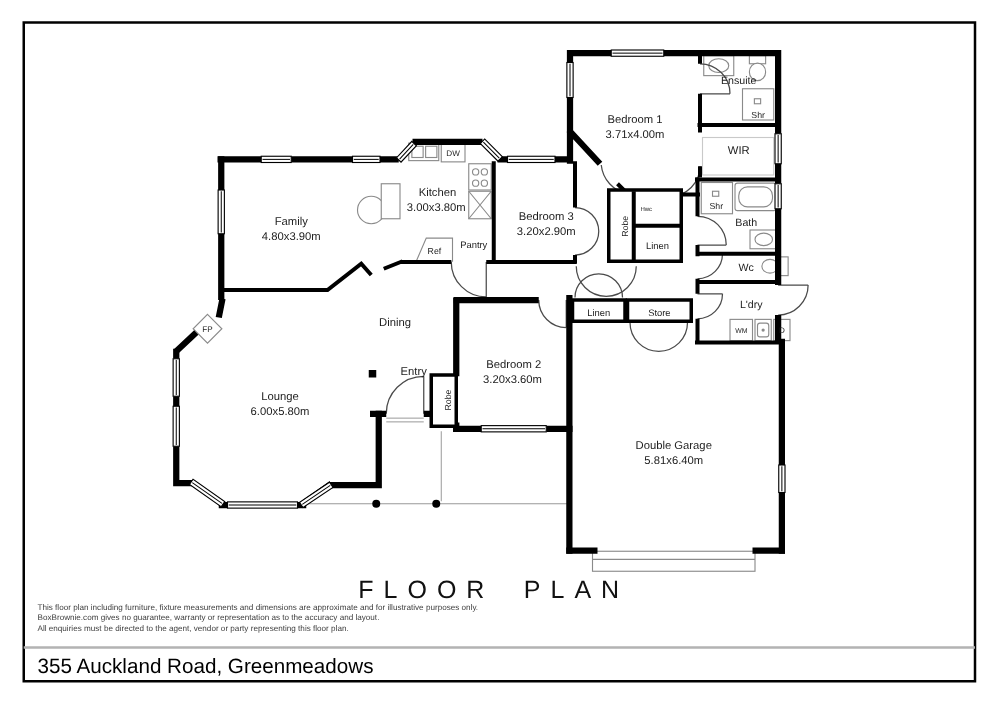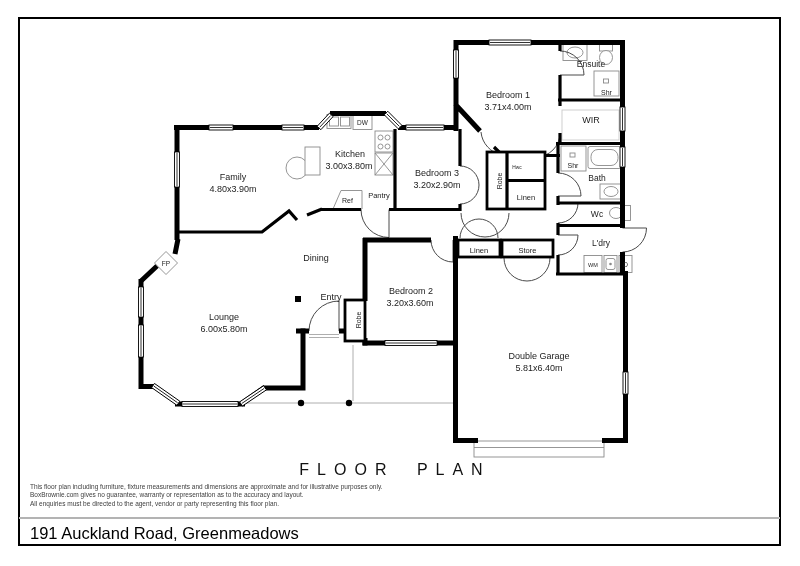--- a/index.html
+++ b/index.html
@@ -2,21 +2,21 @@
 <html><head>
 <meta charset="utf-8">
 <style>
   html,body{margin:0;padding:0;background:#fff;}
   #stage{position:relative;width:800px;height:566px;background:#fff;overflow:hidden;
          font-family:"Liberation Sans","DejaVu Sans",sans-serif;}
   #page-border{position:absolute;left:18px;top:17px;width:763px;height:529px;
                border:2px solid #000;box-sizing:border-box;}
   #plan-svg{position:absolute;left:0;top:0;}
   #plan-title{position:absolute;left:0;top:461px;width:790px;text-align:center;
-              font-size:16px;letter-spacing:8px;word-spacing:10px;color:#111;}
+              font-size:20px;letter-spacing:8px;word-spacing:10px;color:#111;}
   #disclaimer{position:absolute;left:30px;top:483px;font-size:6.5px;line-height:8.4px;color:#3d3d3d;}
   #address-bar{position:absolute;left:19px;top:517px;width:761px;height:28px;
                border-top:2px solid #b3b3b3;display:flex;align-items:center;}
   #address-bar .addr{padding-left:11px;font-size:16.5px;color:#000;}
   text{fill:#1c1c1c;}
   .rl{font-size:9px;text-anchor:middle;}     
   .sl{font-size:7.5px;text-anchor:middle;}   
   .tl{font-size:7px;text-anchor:middle;}
   .xl{font-size:6.5px;text-anchor:middle;}
   .hl{font-size:4.8px;text-anchor:middle;}
@@ -338,15 +338,15 @@
 
   <div id="plan-title">FLOOR PLAN</div>
 
   <div id="disclaimer">
     <div>This floor plan including furniture, fixture measurements and dimensions are approximate and for illustrative purposes only.</div>
     <div>BoxBrownie.com gives no guarantee, warranty or representation as to the accuracy and layout.</div>
     <div>All enquiries must be directed to the agent, vendor or party representing this floor plan.</div>
   </div>
 
   <div id="address-bar">
-    <span class="addr">191 Auckland Road, Greenmeadows</span>
+    <span class="addr">355 Auckland Road, Greenmeadows</span>
   </div>
 </div>
 
 </body></html>

